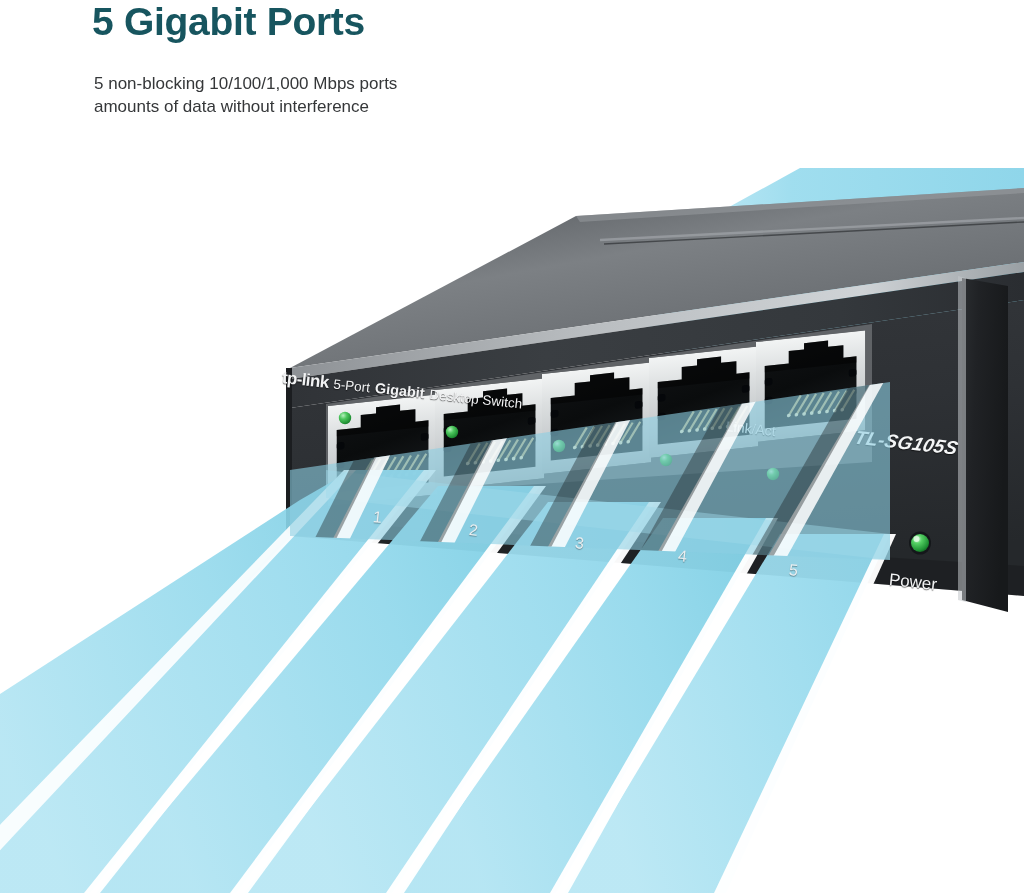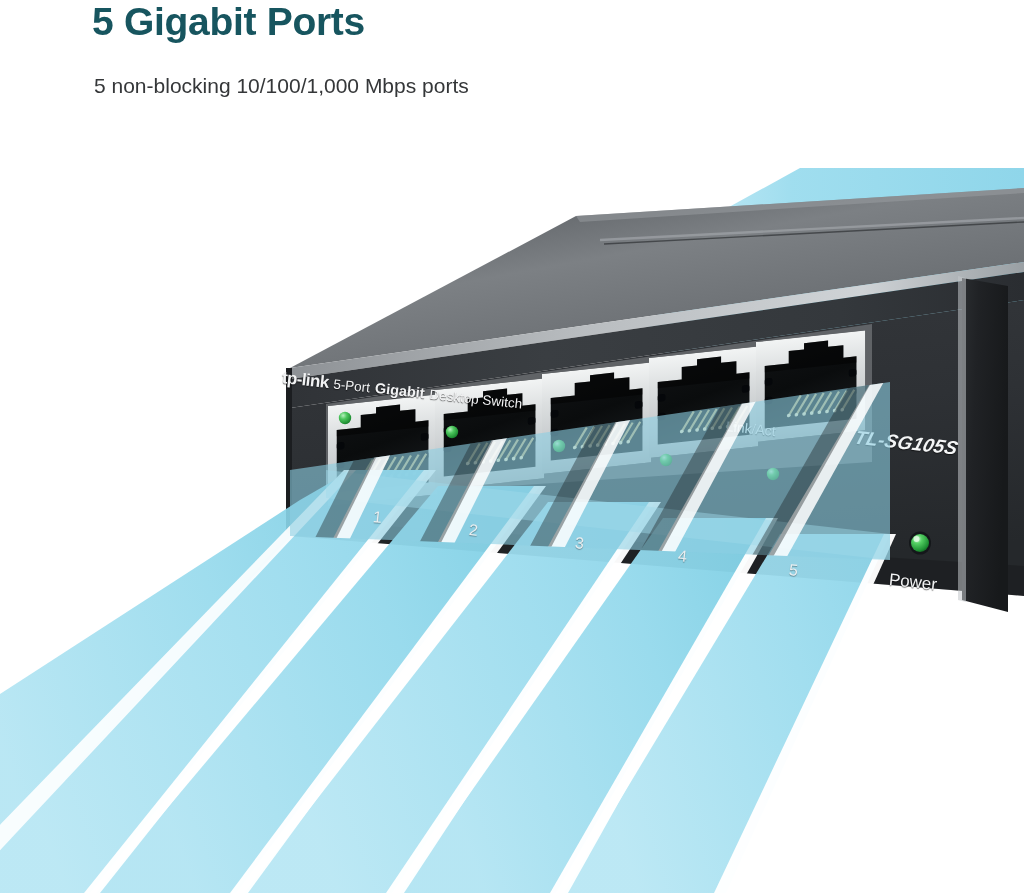--- a/index.html
+++ b/index.html
@@ -38,21 +38,21 @@
     letter-spacing: -0.3px;
     color: #17555f;
     line-height: 1.22;
     white-space: nowrap;
   }
   #subcopy {
     position: absolute;
     left: 94px;
     top: 72px;
     margin: 0;
-    font-size: 21px;
+    font-size: 17px;
     font-weight: normal;
     color: #353739;
     line-height: 1.36;
   }
   #subcopy .ln { display: block; white-space: nowrap; }
 
   
   .beamlayer {
     position: absolute;
     left: 0; top: 0;
@@ -399,16 +399,17 @@
   <div class="port-num" style="left:374px; top:508px; transform:rotate(6.1deg);">1</div>
   <div class="port-num" style="left:470px; top:521px; transform:rotate(6.1deg);">2</div>
   <div class="port-num" style="left:576px; top:534px; transform:rotate(6.1deg);">3</div>
   <div class="port-num" style="left:679px; top:547px; transform:rotate(6.1deg);">4</div>
   <div class="port-num" style="left:790px; top:561px; transform:rotate(6.1deg);">5</div>
 
   <div id="copy">
     <h1 id="headline">5 Gigabit Ports</h1>
     <p id="subcopy">
       <span class="ln">5 non-blocking 10/100/1,000 Mbps ports</span>
+      <span class="ln">amounts of data without interference</span>
     </p>
   </div>
 
 </div>
 
 </body></html>

